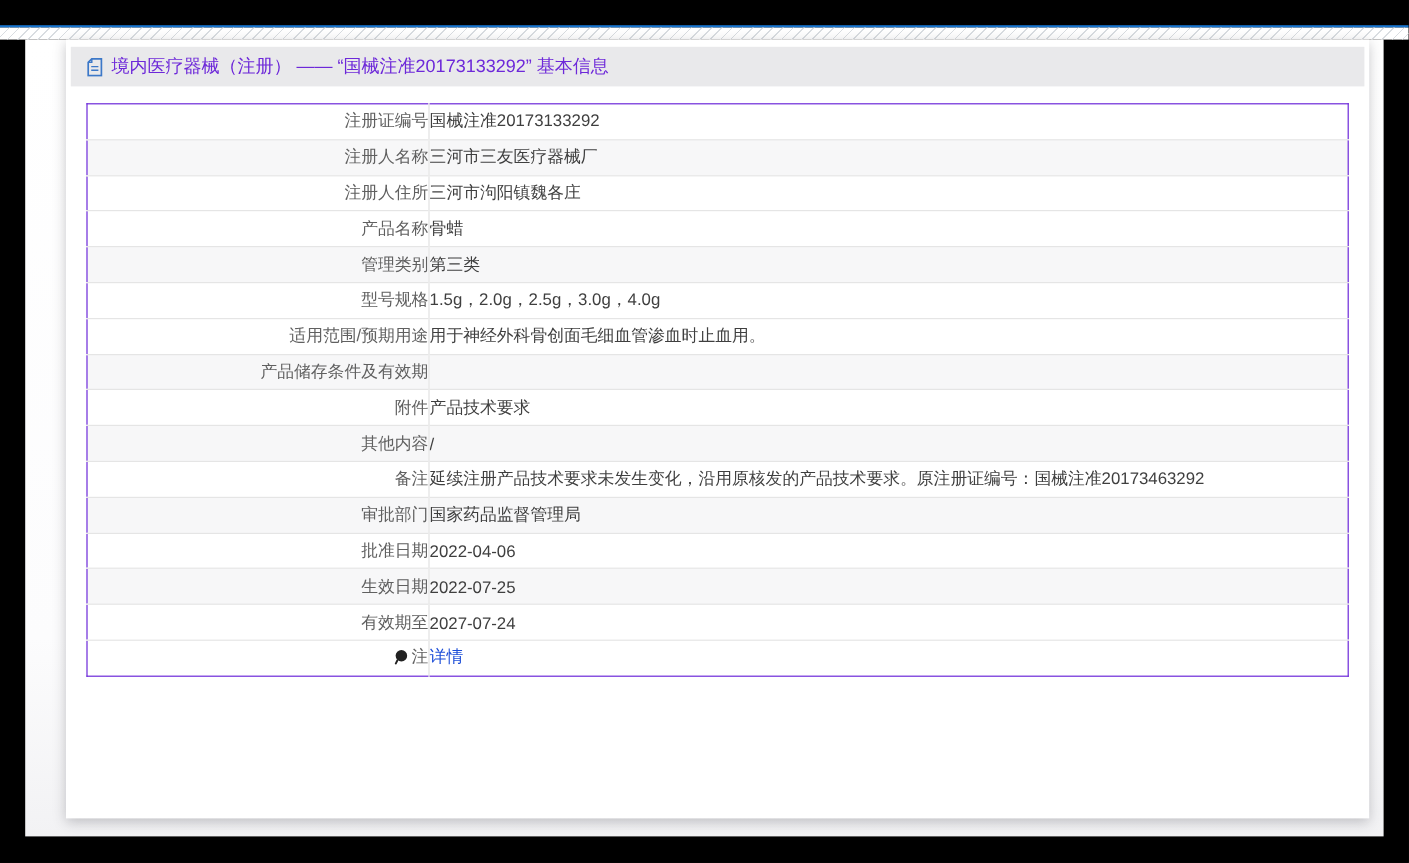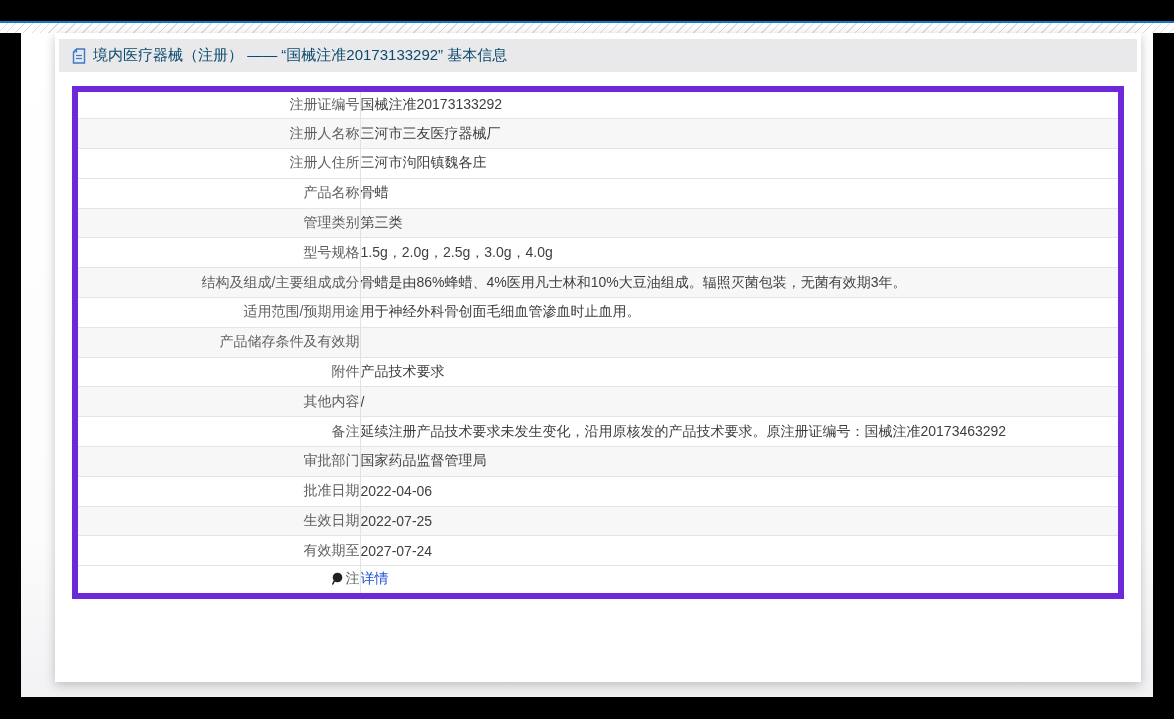--- a/index.html
+++ b/index.html
@@ -36,21 +36,21 @@
     padding-left:18px;
     font-size:15px; color:#2b6cb0;
   }
   .title-bar .icon-wrap { display:flex; align-items:center; margin-right:7px; }
   table.info {
     border-collapse:collapse;
     margin:14px 17px 0 17px;
     width:1052px;
     table-layout:fixed;
     font-size:14px;
-    border:6px solid #6d28d9;
+    border:1px solid #6d28d9;
   }
   table.info td { height:29.8px; padding:0; overflow:hidden; white-space:nowrap; }
   table.info tr + tr td { border-top:1px solid #e5e5e5; }
   table.info tr.alt { background:#f7f7f8;padding-left:12px; }
   td.label {
     width:285px; text-align:right; padding-right:10px;
     color:#606060; border-right:1px solid #e2e2e2;
   }
   td.label .note-ic { vertical-align:-2px; margin-right:3px; }
   td.value { padding-left:12px; color:#3f3f3f; }
@@ -58,21 +58,21 @@
 </style>
 </head>
 <body>
 
 <div class="screen">
   <div class="accent-line" style="background: rgb(23, 116, 207);"></div>
   <div class="stripe-band"></div>
   <div class="content">
     <div class="card">
 
-      <div class="title-bar" style="color: #0c4a6e; padding-left: 13px;">
+      <div class="title-bar" style="color: #6d28d9; padding-left: 13px;">
         <span class="icon-wrap">
           <svg width="14" height="16" viewBox="0 0 14 16">
             <path d="M4.5 1 H12.5 V15 H1.5 V4 Z" fill="none" stroke="#3c78c8" stroke-width="1.4"></path>
             <path d="M4.5 1 V4 H1.5" fill="none" stroke="#3c78c8" stroke-width="1.2"></path>
             <line x1="4" y1="7.5" x2="10" y2="7.5" stroke="#3c78c8" stroke-width="1.2"></line>
             <line x1="4" y1="10.5" x2="10" y2="10.5" stroke="#3c78c8" stroke-width="1.2"></line>
           </svg>
         </span>
         <span>境内医疗器械（注册） —— “国械注准20173133292” 基本信息</span>
       </div>
@@ -95,24 +95,20 @@
               <td class="label"><span>产品名称</span></td>
               <td class="value">骨蜡</td>
             </tr>
             <tr class="alt">
               <td class="label"><span>管理类别</span></td>
               <td class="value">第三类</td>
             </tr>
             <tr>
               <td class="label"><span>型号规格</span></td>
               <td class="value">1.5g，2.0g，2.5g，3.0g，4.0g</td>
-            </tr>
-            <tr class="alt">
-              <td class="label"><span>结构及组成/主要组成成分</span></td>
-              <td class="value">骨蜡是由86%蜂蜡、4%医用凡士林和10%大豆油组成。辐照灭菌包装，无菌有效期3年。</td>
             </tr>
             <tr>
               <td class="label"><span>适用范围/预期用途</span></td>
               <td class="value">用于神经外科骨创面毛细血管渗血时止血用。</td>
             </tr>
             <tr class="alt">
               <td class="label"><span>产品储存条件及有效期</span></td>
               <td class="value"></td>
             </tr>
             <tr>

